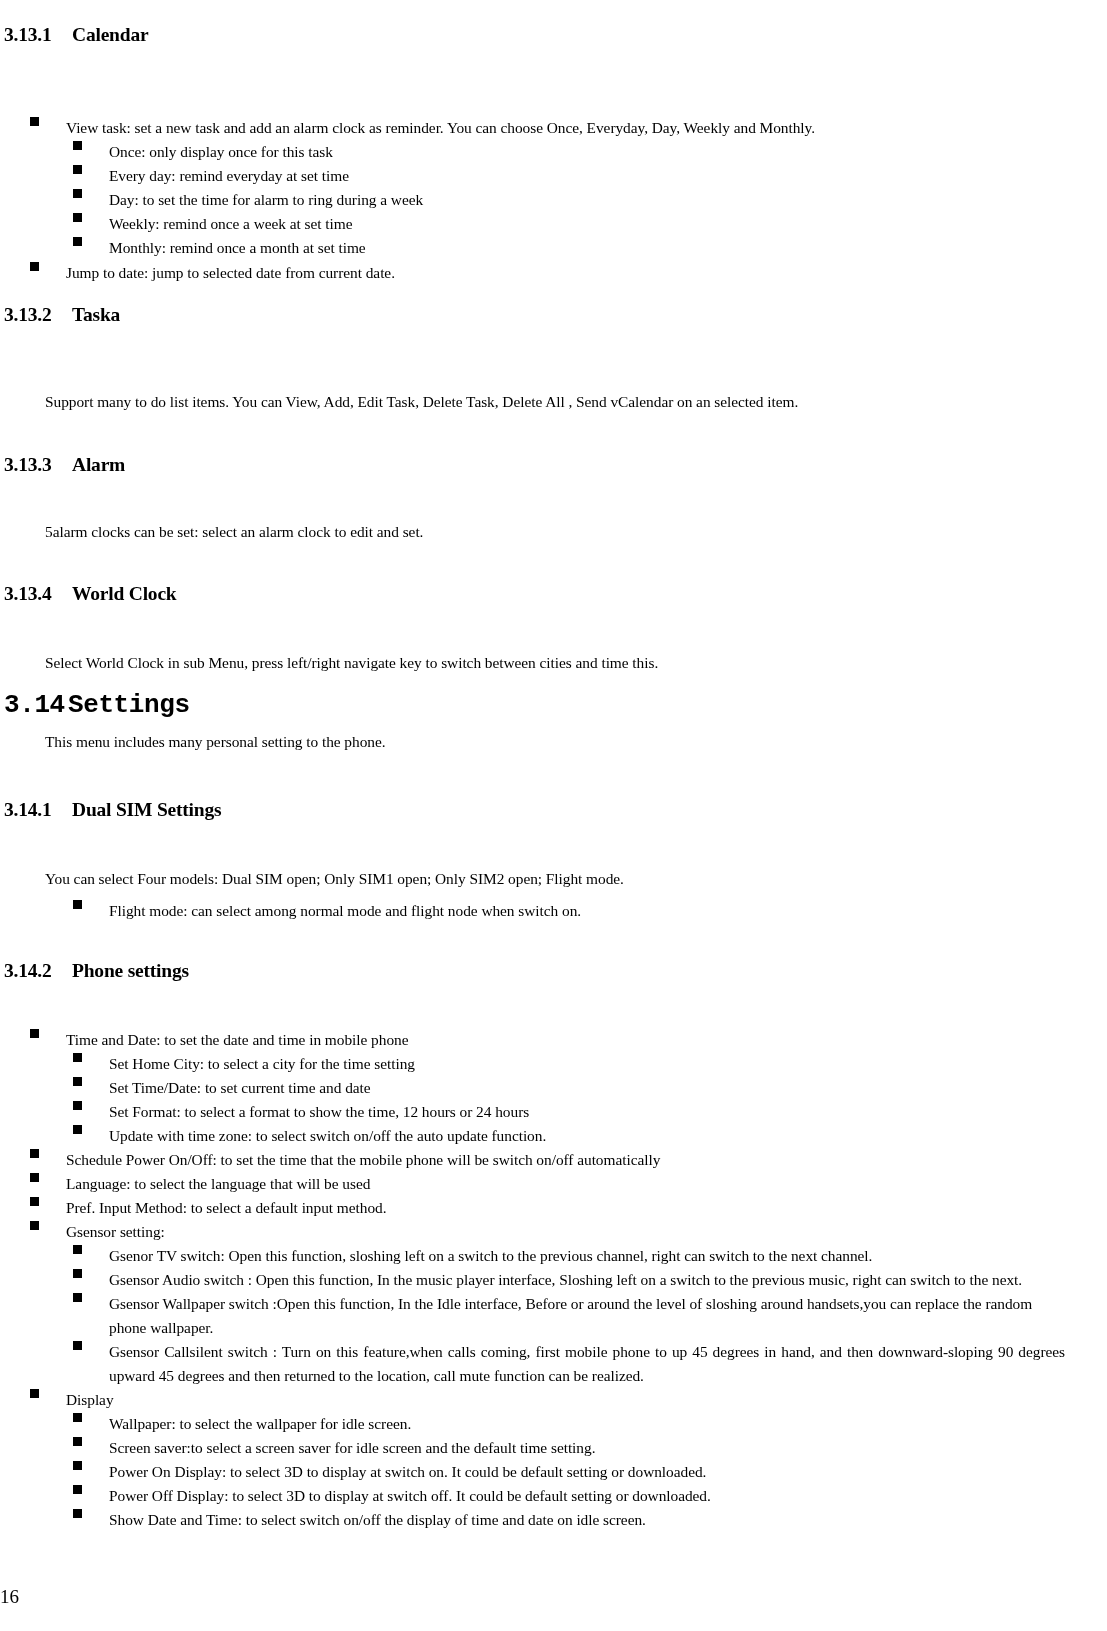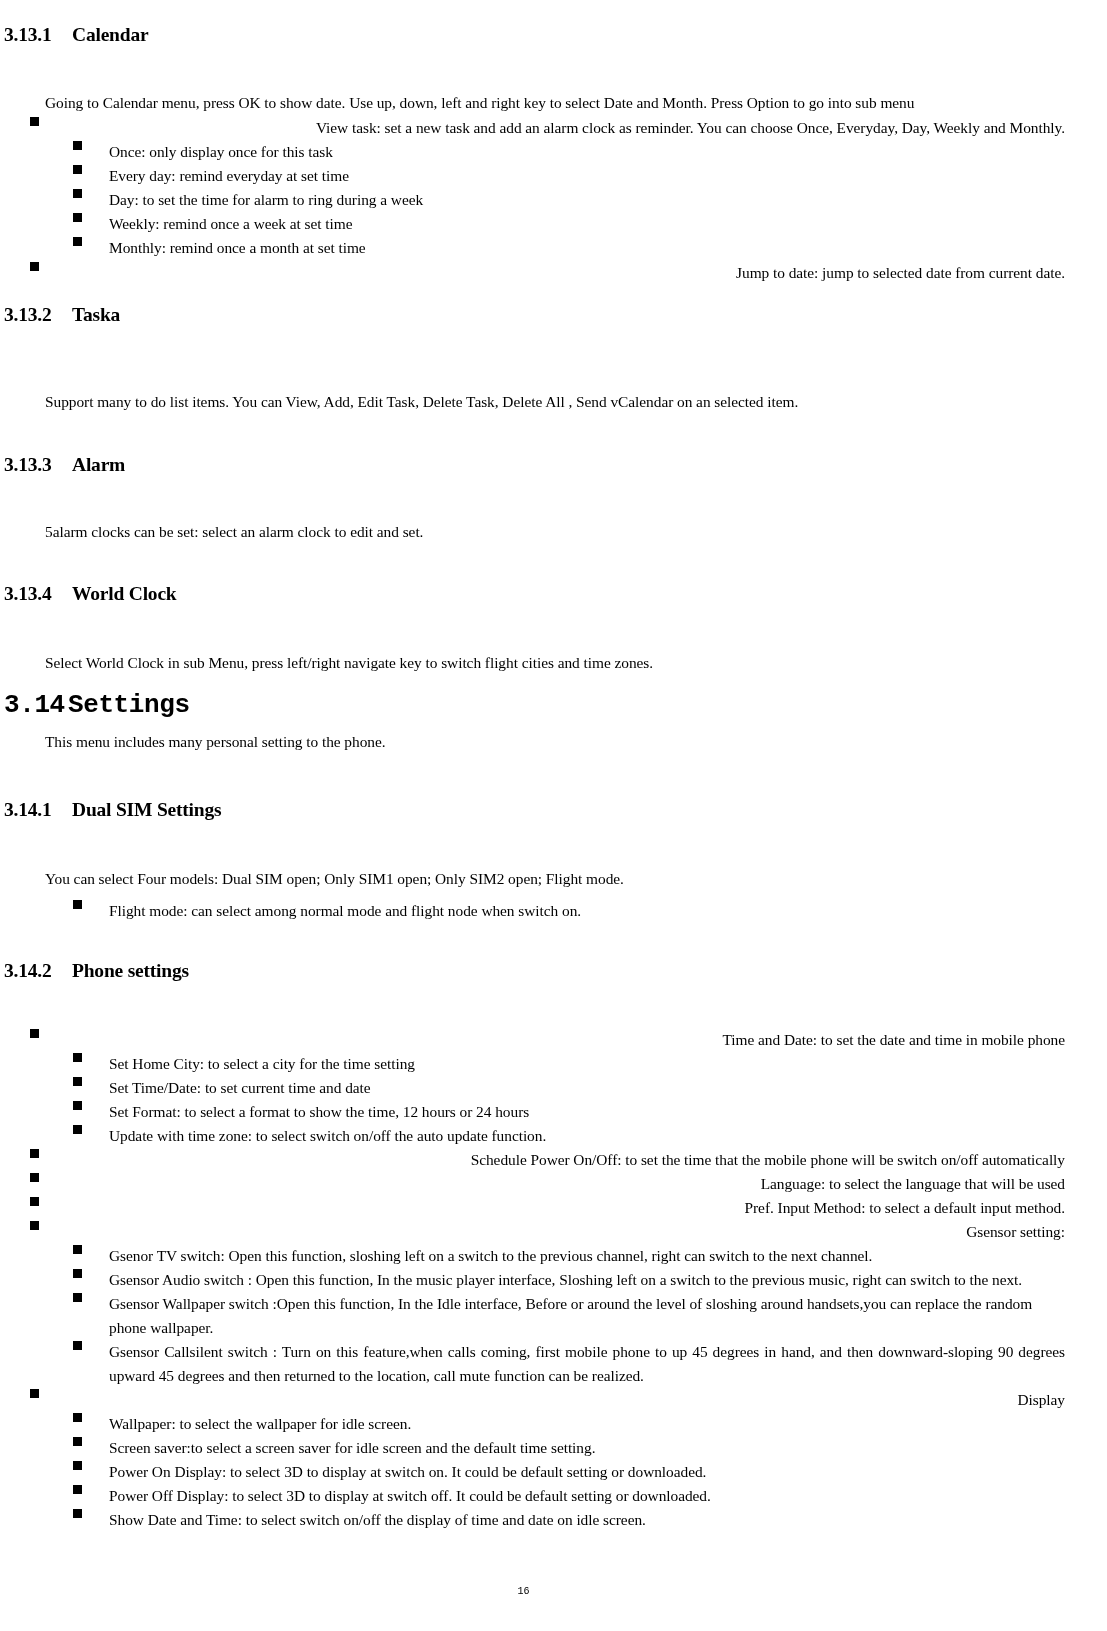--- a/index.html
+++ b/index.html
@@ -76,21 +76,20 @@
     display: block;
   }
   .bullet .txt {
     display: block;
   }
 
   
   .lvl1 {
     left: 30px;
     width: 1035px;
-    text-align: right;
   }
   .lvl1 .txt {
     margin-left: 36px;
   }
   
   .lvl2 {
     left: 73px;
     width: 992px;
   }
   .lvl2 .txt {
@@ -103,40 +102,37 @@
   }
   .wrapbox .txt {
     text-align: left;
   }
 
   
   .page-number {
     position: absolute;
     left: 0;
     right: 0;
-    text-align: center;
-    font-size: 10px;
-    font-family: Liberation Mono, monospace;
+    font-size: 19px;
   }
 
   
   .page, .page * {
     -webkit-font-smoothing: antialiased;
   }
 </style>
 </head>
 <body>
 
 <div class="page">
 
   <div class="h3" style="top:24px;">
     <span class="num">3.13.1</span><span>Calendar</span>
   </div>
 
-  <div class="para" style="top:92px; left:45px;">Going to Calendar menu, press OK to show date. Use up, down, left and right key to select Date and Month. Press Option to go into sub menu</div>
 
   <div class="bullet lvl1 nowrap" style="top:116px;">
     <span class="glyph"></span>
     <span class="txt">View task: set a new task and add an alarm clock as reminder. You can choose Once, Everyday, Day, Weekly and Monthly.</span>
   </div>
   <div class="bullet lvl2 nowrap" style="top:140px;">
     <span class="glyph"></span>
     <span class="txt">Once: only display once for this task</span>
   </div>
   <div class="bullet lvl2 nowrap" style="top:164px;">
@@ -166,21 +162,21 @@
   <div class="para" style="top:391px; left:45px;">Support many to do list items. You can View, Add, Edit Task, Delete Task, Delete All , Send vCalendar on an selected item.</div>
 
   <div class="h3" style="top:454px;">
     <span class="num">3.13.3</span><span>Alarm</span>
   </div>
   <div class="para" style="top:521px; left:45px;">5alarm clocks can be set: select an alarm clock to edit and set.</div>
 
   <div class="h3" style="top:583px;">
     <span class="num">3.13.4</span><span>World Clock</span>
   </div>
-  <div class="para" style="top:652px; left:45px;">Select World Clock in sub Menu, press left/right navigate key to switch flight cities and time zones.</div>
+  <div class="para" style="top:652px; left:45px;">Select World Clock in sub Menu, press left/right navigate key to switch between cities and time this.</div>
 
   <div class="h2" style="top:690px;">
     <span class="num">3.14</span><span>Settings</span>
   </div>
   <div class="para" style="top:731px; left:45px;">This menu includes many personal setting to the phone.</div>
 
   <div class="h3" style="top:799px;">
     <span class="num">3.14.1</span><span>Dual SIM Settings</span>
   </div>
   <div class="para" style="top:868px; left:45px;">You can select Four models: Dual SIM open; Only SIM1 open; Only SIM2 open; Flight mode.</div>

